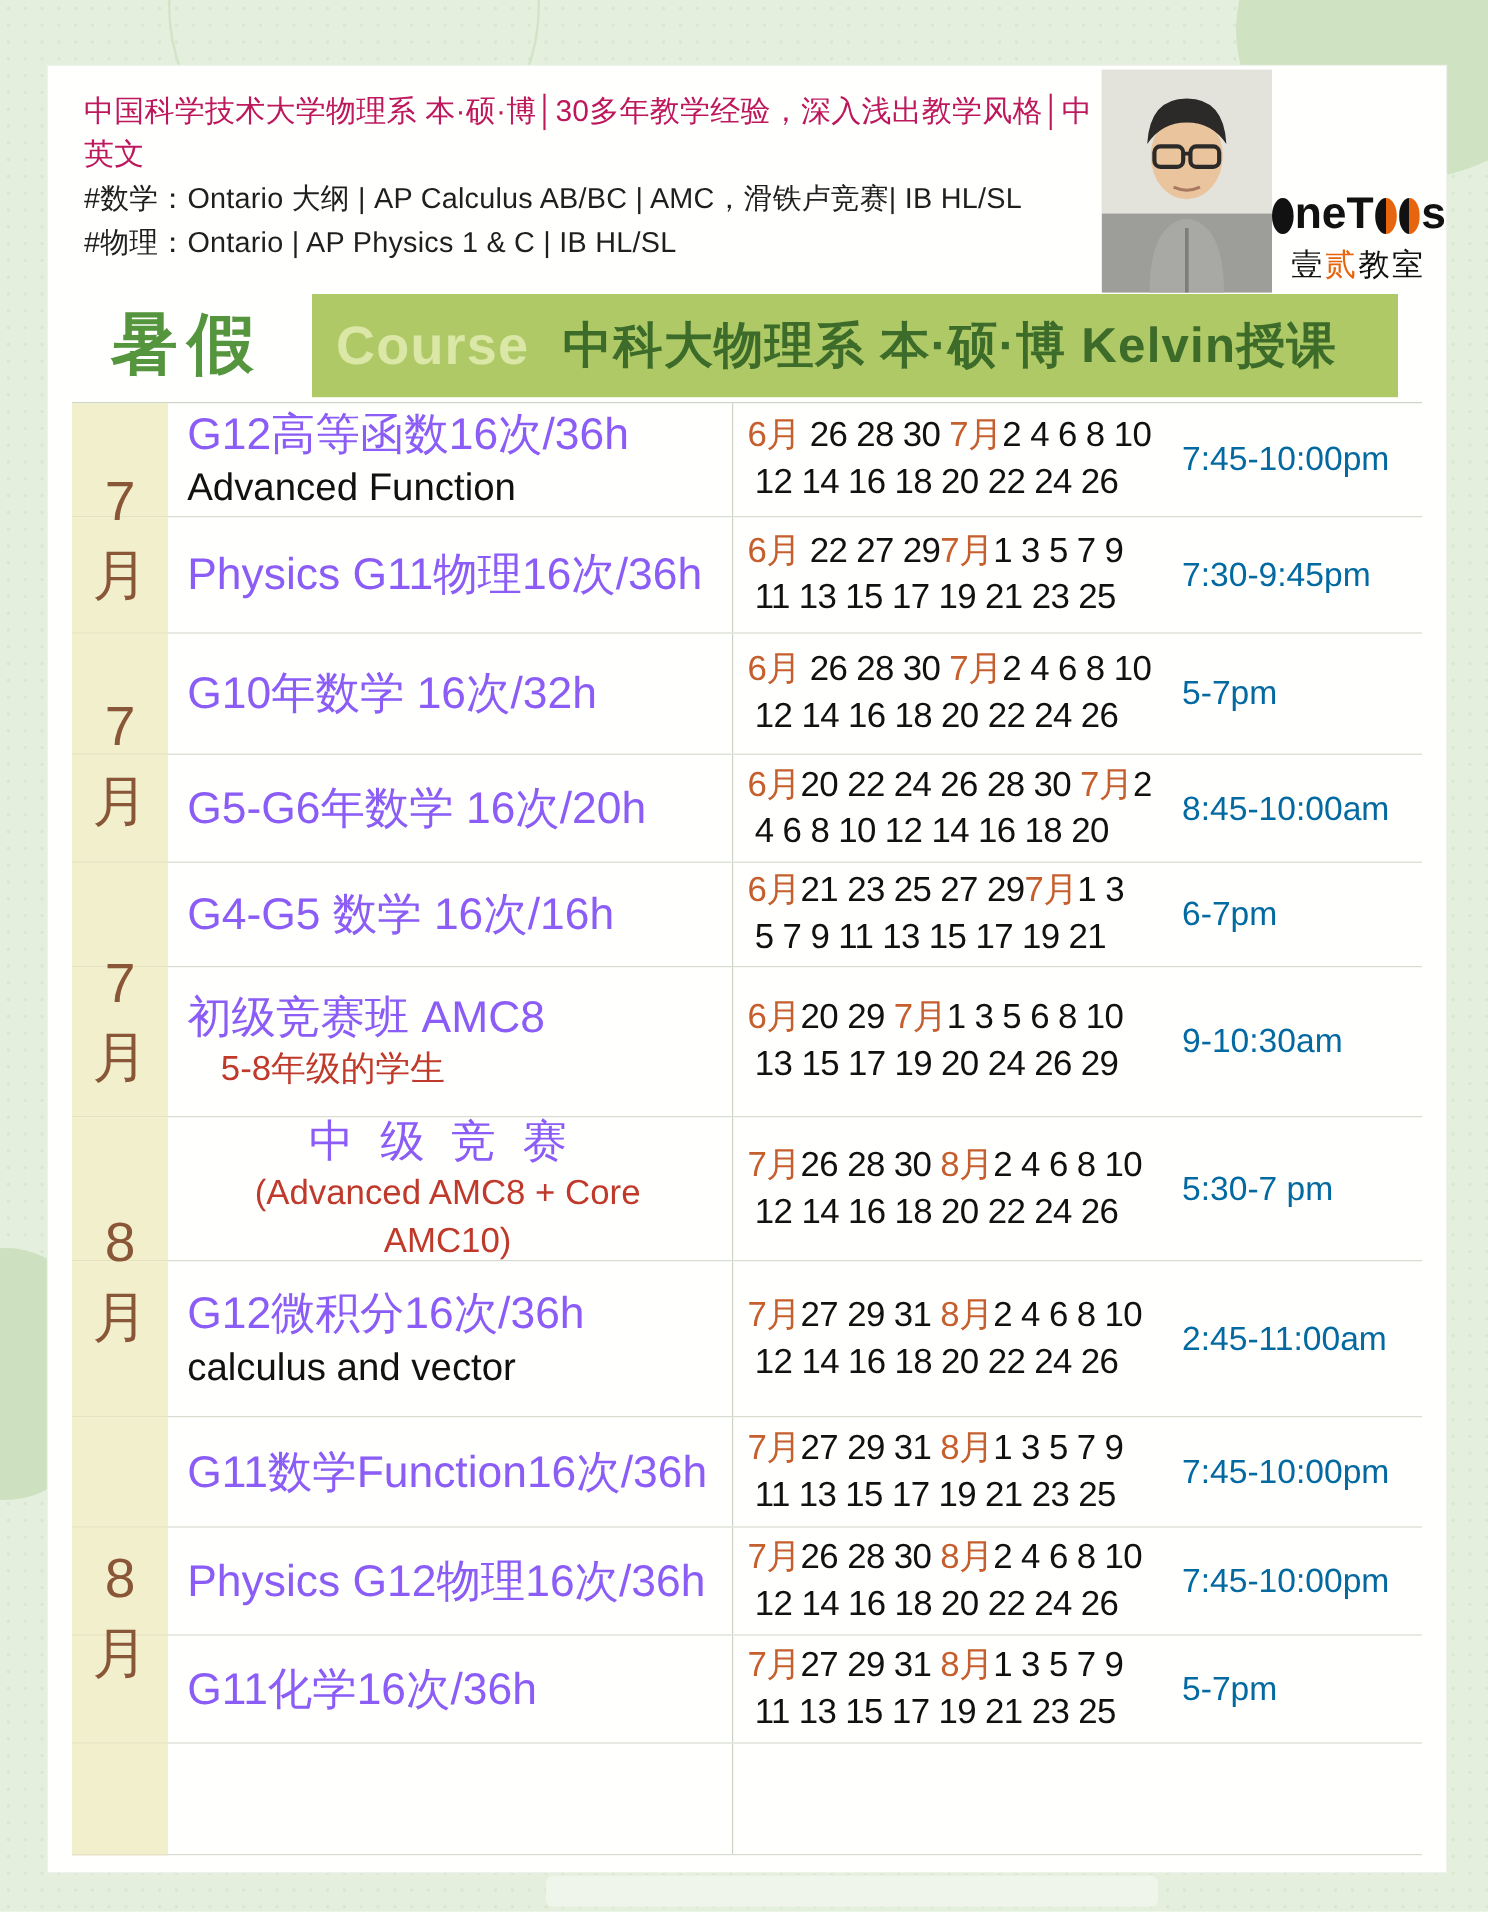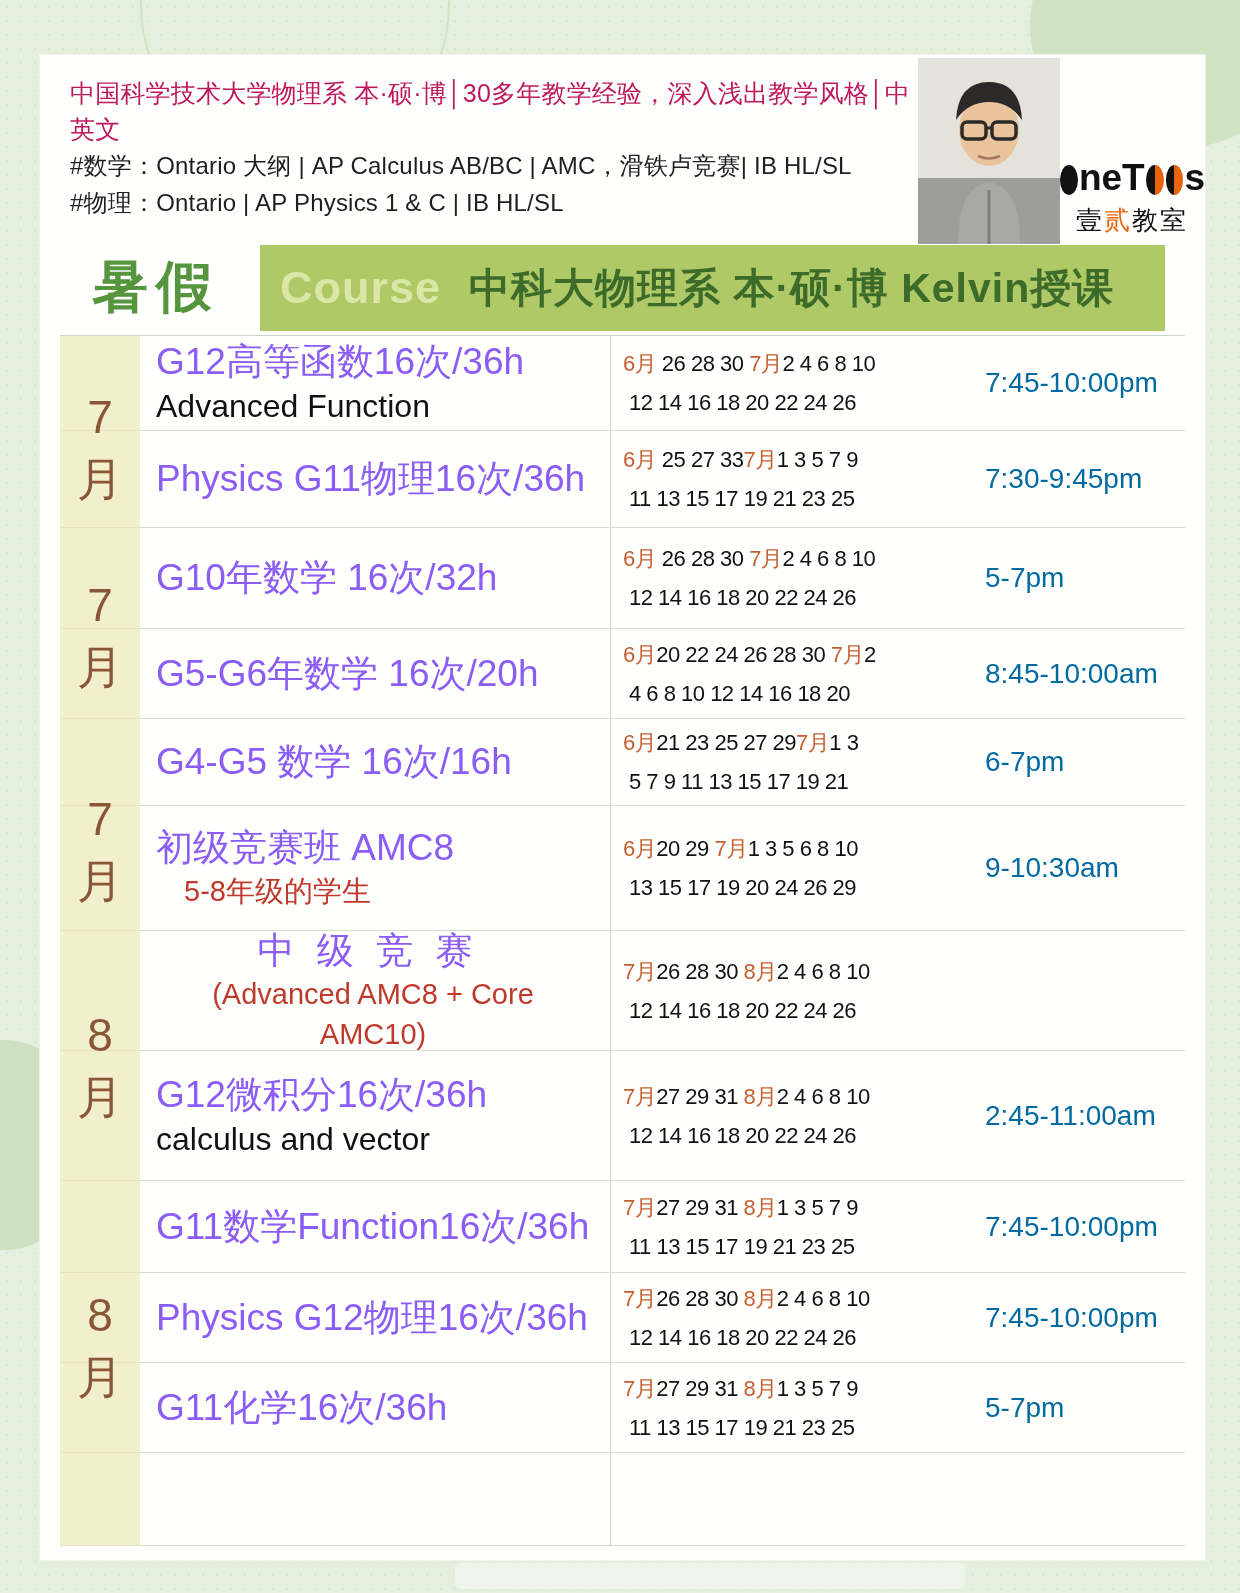--- a/index.html
+++ b/index.html
@@ -56,21 +56,21 @@
   .trow:nth-child(7){height:120px}.trow:nth-child(8){height:130px}.trow:nth-child(9){height:92px}
   .trow:nth-child(10){height:90px}.trow:nth-child(11){height:90px}.trow:nth-child(12){height:93px}
   .month-cell{width:80px;background:var(--strip-bg);border-bottom:1px solid #e6e2c0;margin-bottom:-1px}
   .course-cell{width:470px;display:flex;flex-direction:column;justify-content:center;padding-left:16px}
   .course-zh{font-size:37px;color:#8b5cf6;line-height:46px;white-space:nowrap}
   .course-en{font-size:32px;color:#111;line-height:42px}
   .course-sub{font-size:29px;color:var(--red);line-height:40px;padding-left:28px}
   .trow:nth-child(7) .course-zh{text-align:center;letter-spacing:6px;padding-right:30px}
   .trow:nth-child(7) .course-sub{text-align:center;padding-left:0;padding-right:20px}
   .dates-cell{width:365px;border-left:1px solid #ccd4c8;display:flex;flex-direction:column;justify-content:center;padding-left:12px}
-  .dline{font-size:22px;line-height:39px;letter-spacing:-0.5px;white-space:nowrap;color:#111}
+  .dline{font-size:29px;line-height:39px;letter-spacing:-0.5px;white-space:nowrap;color:#111}
   .dline .mon{color:var(--orange)}
   .dline2{padding-left:6px}
   .time-cell{width:210px;display:flex;align-items:center;font-size:28px;color:#0369a1;padding-left:10px;white-space:nowrap}
 
   .month-overlay{position:absolute;left:0;top:0;width:80px;height:100%;pointer-events:none}
   .mlabel{position:absolute;left:0;width:80px;text-align:center;color:var(--month-brown);font-size:46px;line-height:62px}
   .ml1{top:50px}.ml2{top:238px}.ml3{top:452px}.ml4{top:668px}.ml5{top:948px}
 </style>
 </head>
 <body>
@@ -139,21 +139,21 @@
       <span>7:45-10:00pm</span>
     </div>
   </div>
           <div class="trow">
     <div class="cell month-cell"></div>
     <div class="cell course-cell">
       <div class="course-zh">Physics G11物理16次/36h</div>
 
     </div>
     <div class="cell dates-cell">
-      <div class="dline dline1"><span class="mon">6月</span><span class="days"> 25 27 33</span><span class="mon">7月</span><span class="days">1 3 5 7 9</span></div>
+      <div class="dline dline1"><span class="mon">6月</span><span class="days"> 22 27 29</span><span class="mon">7月</span><span class="days">1 3 5 7 9</span></div>
       <div class="dline dline2">11 13 15 17 19 21 23 25</div>
     </div>
     <div class="cell time-cell">
       <span>7:30-9:45pm</span>
     </div>
   </div>
           <div class="trow">
     <div class="cell month-cell"></div>
     <div class="cell course-cell">
       <div class="course-zh">G10年数学 16次/32h</div>
@@ -213,20 +213,23 @@
           <div class="trow">
     <div class="cell month-cell"></div>
     <div class="cell course-cell">
       <div class="course-zh">中 级 竞 赛</div>
 
       <div class="course-sub">(Advanced AMC8 + Core AMC10)</div>
     </div>
     <div class="cell dates-cell">
       <div class="dline dline1"><span class="mon">7月</span><span class="days">26 28 30 </span><span class="mon">8月</span><span class="days">2 4 6 8 10</span></div>
       <div class="dline dline2">12 14 16 18 20 22 24 26</div>
+    </div>
+    <div class="cell time-cell">
+      <span>5:30-7 pm</span>
     </div>
   </div>
           <div class="trow">
     <div class="cell month-cell"></div>
     <div class="cell course-cell">
       <div class="course-zh">G12微积分16次/36h</div>
       <div class="course-en">calculus and vector</div>
 
     </div>
     <div class="cell dates-cell">

